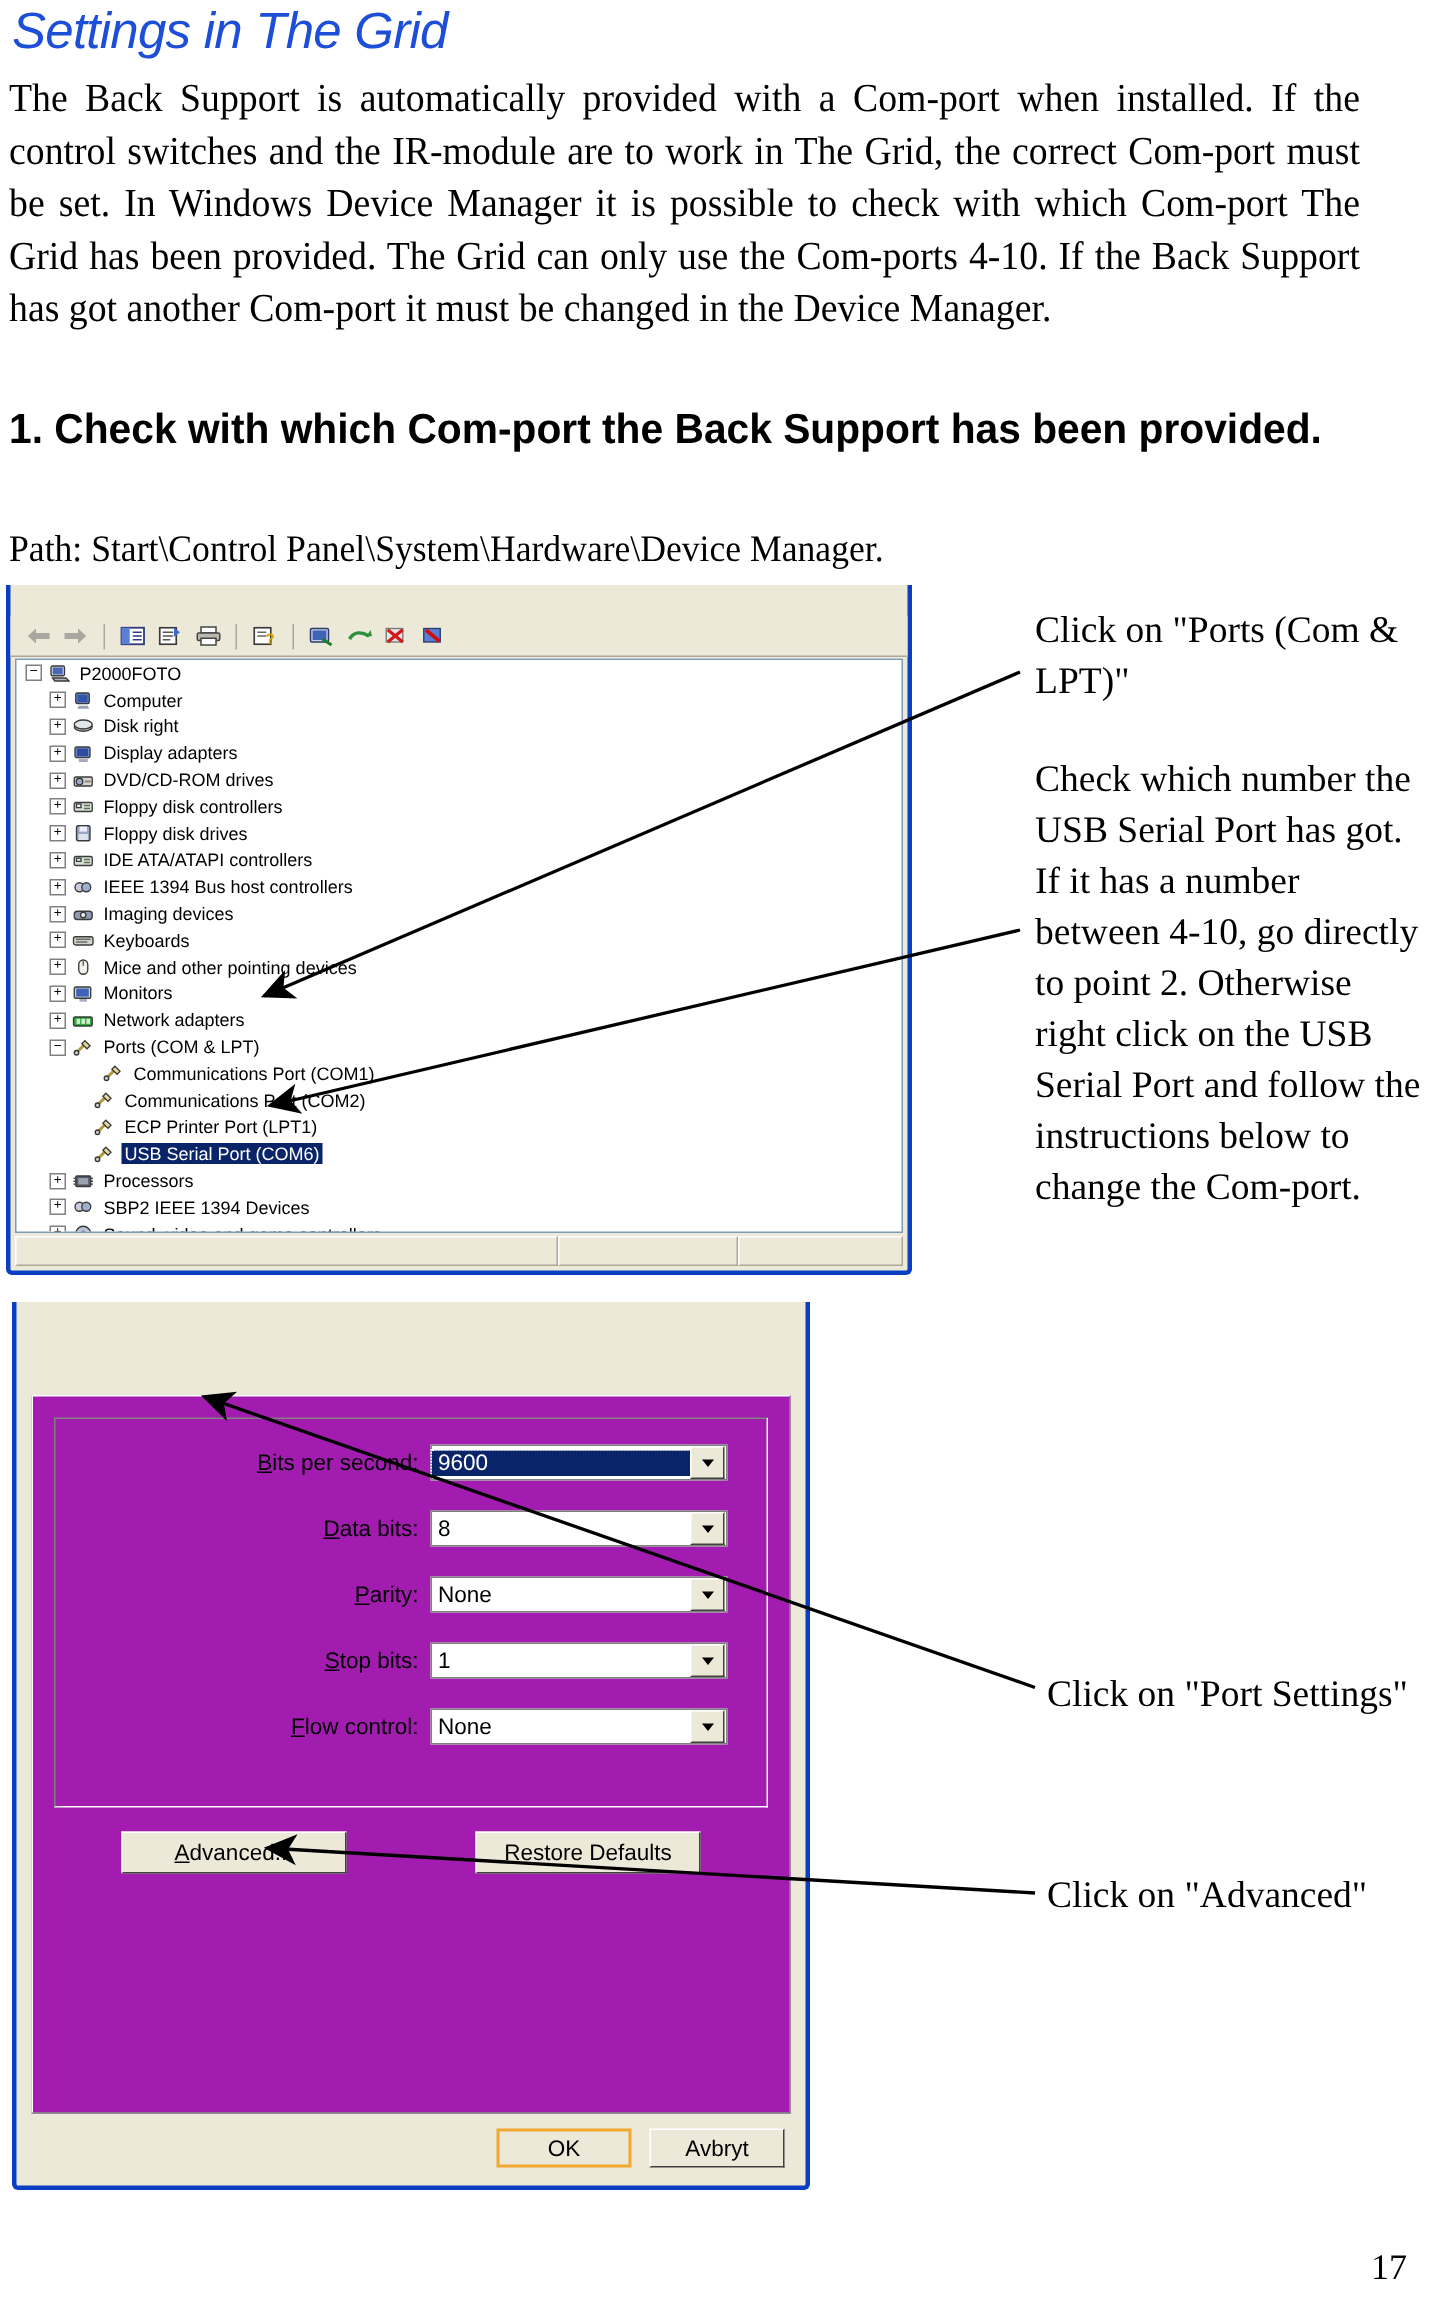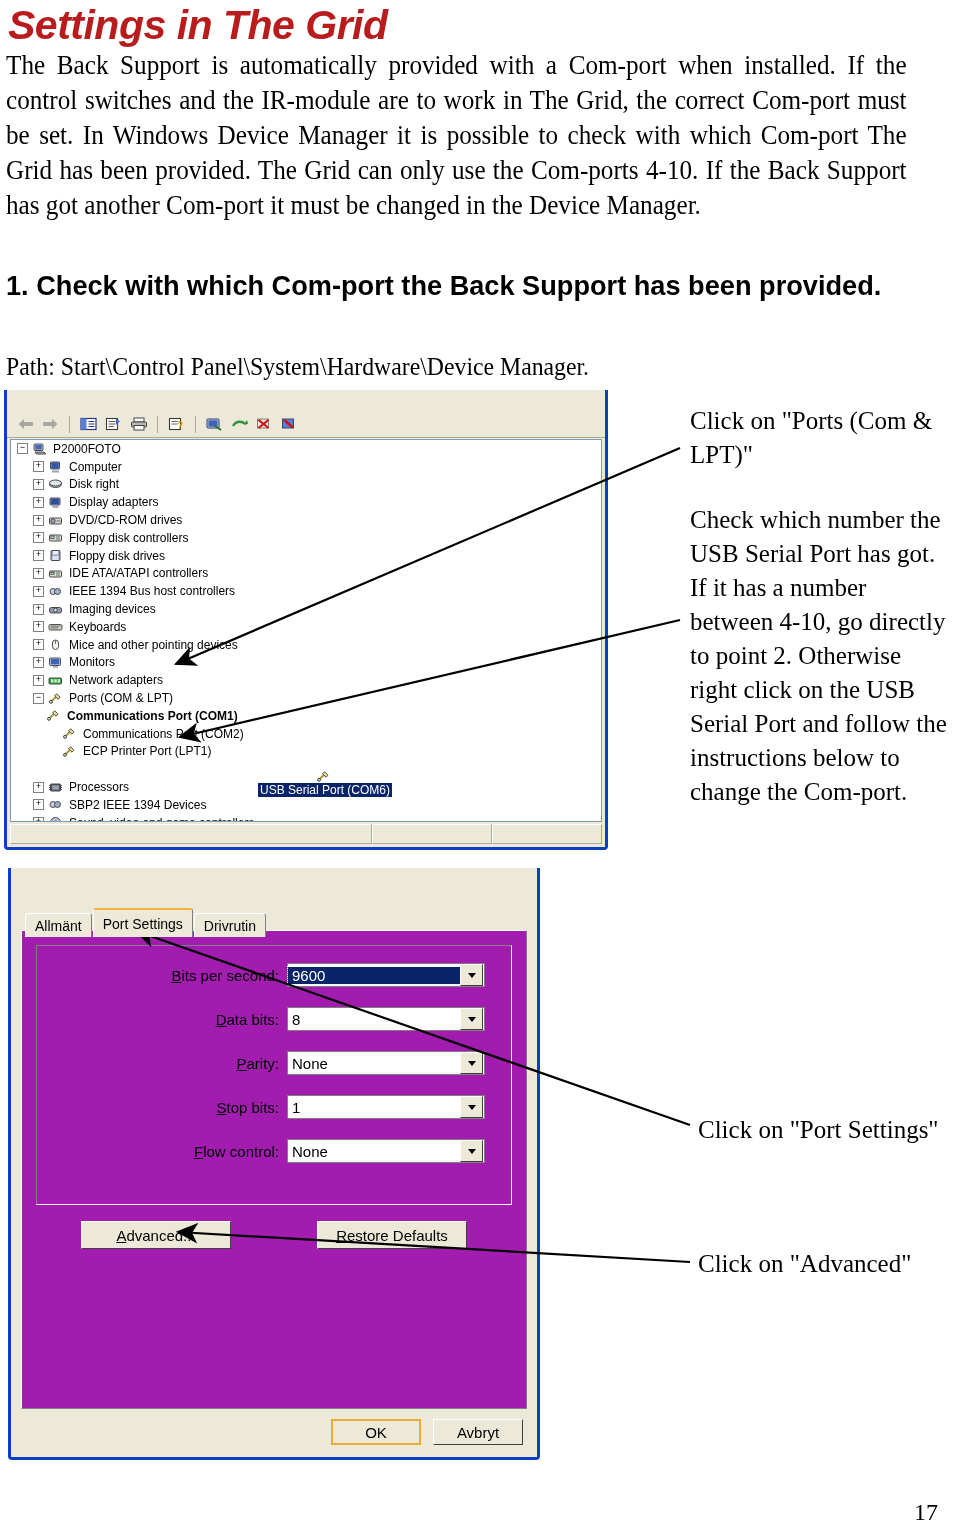--- a/index.html
+++ b/index.html
@@ -4,22 +4,22 @@
 <style>
   html,body{margin:0;padding:0;}
   body{
     width:960px;height:1534px;position:relative;background:#ffffff;
     font-family:"Liberation Serif",serif;overflow:hidden;
   }
   
   .page-title{
     position:absolute;left:8px;top:2px;
     font-family:"Liberation Sans",sans-serif;
-    font-weight:bold;font-style:italic;font-size:41px;letter-spacing:-0.5px;
-    color:#b91c1c;white-space:nowrap;
+    font-weight:normal;font-style:italic;font-size:34px;letter-spacing:-0.5px;
+    color:#1d4ed8;white-space:nowrap;
   }
   .body-para{
     position:absolute;left:6px;top:48px;width:948px;
     font-size:26.5px;line-height:35px;color:#000;
     text-align:justify;
     font-stretch:condensed;
     transform:scaleX(0.95);transform-origin:left top;
   }
   .step-heading{
     position:absolute;left:6px;top:266px;width:944px;
@@ -433,21 +433,21 @@
           <span class="plus">−</span>
           <span class="dico">
             <svg width="15" height="13" viewBox="0 0 15 13">
               <path d="M3.2 9.5 9.8 3" stroke="#b09a3a" stroke-width="2.1" fill="none"></path>
               <path d="M8.6 1.8 12 5.2 10 7.2 6.6 3.8z" fill="#e8dca0" stroke="#3a3a3a" stroke-width="0.9"></path>
               <circle cx="3" cy="9.8" r="1.5" fill="#cfcfc6" stroke="#3a3a3a" stroke-width="0.9"></circle>
             </svg>
           </span>
           <span class="lbl">Ports (COM &amp; LPT)</span>
         </div>
-        <div class="trow" style="padding-left: 22px; font-weight: bold;">
+        <div class="trow" style="padding-left: 44px;">
           <span class="plus none"></span>
           <span class="dico">
             <svg width="15" height="13" viewBox="0 0 15 13">
               <path d="M3.2 9.5 9.8 3" stroke="#b09a3a" stroke-width="2.1" fill="none"></path>
               <path d="M8.6 1.8 12 5.2 10 7.2 6.6 3.8z" fill="#e8dca0" stroke="#3a3a3a" stroke-width="0.9"></path>
               <circle cx="3" cy="9.8" r="1.5" fill="#cfcfc6" stroke="#3a3a3a" stroke-width="0.9"></circle>
             </svg>
           </span>
           <span class="lbl">Communications Port (COM1)</span>
         </div>
@@ -466,21 +466,21 @@
           <span class="plus none"></span>
           <span class="dico">
             <svg width="15" height="13" viewBox="0 0 15 13">
               <path d="M3.2 9.5 9.8 3" stroke="#b09a3a" stroke-width="2.1" fill="none"></path>
               <path d="M8.6 1.8 12 5.2 10 7.2 6.6 3.8z" fill="#e8dca0" stroke="#3a3a3a" stroke-width="0.9"></path>
               <circle cx="3" cy="9.8" r="1.5" fill="#cfcfc6" stroke="#3a3a3a" stroke-width="0.9"></circle>
             </svg>
           </span>
           <span class="lbl">ECP Printer Port (LPT1)</span>
         </div>
-        <div class="trow sel" style="padding-left: 38px; flex-direction: column;">
+        <div class="trow sel" style="padding-left: 38px;">
           <span class="plus none"></span>
           <span class="dico">
             <svg width="15" height="13" viewBox="0 0 15 13">
               <path d="M3.2 9.5 9.8 3" stroke="#b09a3a" stroke-width="2.1" fill="none"></path>
               <path d="M8.6 1.8 12 5.2 10 7.2 6.6 3.8z" fill="#e8dca0" stroke="#3a3a3a" stroke-width="0.9"></path>
               <circle cx="3" cy="9.8" r="1.5" fill="#cfcfc6" stroke="#3a3a3a" stroke-width="0.9"></circle>
             </svg>
           </span>
           <span class="lbl">USB Serial Port (COM6)</span>
         </div>
@@ -527,25 +527,20 @@
 
 <div id="propdlg-title">
   <span class="t-text">Egenskaper för USB Serial Port (COM6)</span>
   <span class="win-btns">
     <span class="win-btn">?</span>
     <span class="win-btn close">✕</span>
   </span>
 </div>
 
 <div id="propdlg">
-  <div class="tabstrip" id="tabstrip">
-      <div class="tab">Allmänt</div>
-      <div class="tab active">Port Settings</div>
-      <div class="tab">Drivrutin</div>
-    </div>
 
   <div class="tabbody">
     <div class="groupbox" id="fieldgroup">
         <div class="frow">
           <span class="flabel"><u>B</u>its per second:</span>
           <div class="combo selected">
             <span class="cval">9600</span>
             <span class="cbtn">
               <span class="caret"></span>
             </span>

